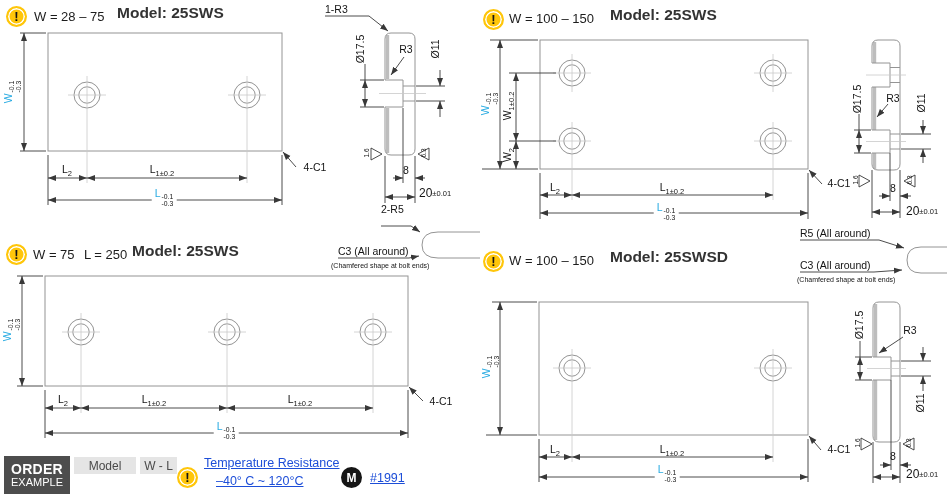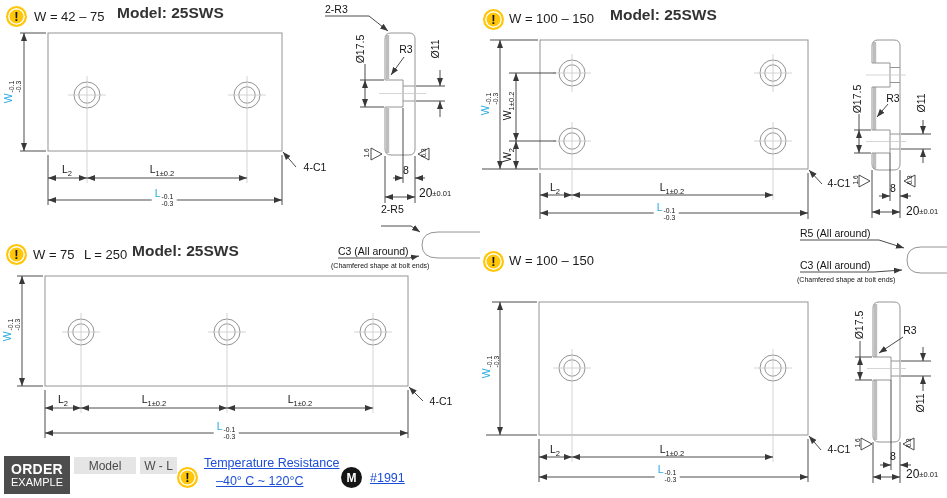--- a/index.html
+++ b/index.html
@@ -249,46 +249,47 @@
     </g>
   </g>
 </svg>
 
 <div class="warn" style="left:6px;top:6px">!</div>
 <div class="warn" style="left:483px;top:9px">!</div>
 <div class="warn" style="left:6px;top:244px">!</div>
 <div class="warn" style="left:483px;top:251px">!</div>
 <div class="warn" style="left:177px;top:467px">!</div>
 
-<div class="range" style="left:34px;top:9px">W = 42 – 75</div>
+<div class="range" style="left:34px;top:9px">W = 28 – 75</div>
 <div class="model" style="left:117px;top:4px">Model: 25SWS</div>
 <div class="range" style="left:509px;top:11px">W = 100 – 150</div>
 <div class="model" style="left:610px;top:6px">Model: 25SWS</div>
 <div class="range" style="left:33px;top:247px">W = 75</div>
 <div class="range" style="left:84px;top:247px">L = 250</div>
 <div class="model" style="left:132px;top:242px">Model: 25SWS</div>
 <div class="range" style="left:509px;top:253px">W = 100 – 150</div>
+<div class="model" style="left:610px;top:248px">Model: 25SWSD</div>
 
 <div class="lbl rot" style="left:12px;top:92px">
   <span class="blue">W</span><span class="tol">
         <i>-0.1</i>
         <i>-0.3</i>
       </span></div>
 <div class="lbl ctr" style="left:67px;top:171px">
   <span>L</span><span class="sub">2</span></div>
 <div class="lbl ctr" style="left:162px;top:171px">
   <span>L</span><span class="sub">1±0.2</span></div>
 <div class="lbl ctr bg" style="left:164px;top:197px">
   <span class="blue">L</span><span class="tol">
         <i>-0.1</i>
         <i>-0.3</i>
       </span></div>
 <div class="lbl ctr" style="left:315px;top:168px">4-C1</div>
 
-<div class="lbl" style="left:325px;top:4px">2-R3</div>
+<div class="lbl" style="left:325px;top:4px">1-R3</div>
 <div class="lbl rot" style="left:361px;top:49px">Ø17.5</div>
 <div class="lbl ctr" style="left:406px;top:50px">R3</div>
 <div class="lbl rot" style="left:436px;top:49px">Ø11</div>
 <div class="lbl rot tiny" style="left:367px;top:153px">1.6</div>
 <div class="lbl rot tiny" style="left:424px;top:153px">6.3</div>
 <div class="lbl ctr" style="left:406px;top:171px">8</div>
 <div class="lbl" style="left:419px;top:187px">
   <span class="t20">20</span><span class="stol">±0.01</span></div>
 
 <div class="lbl" style="left:381px;top:204px">2-R5</div>

